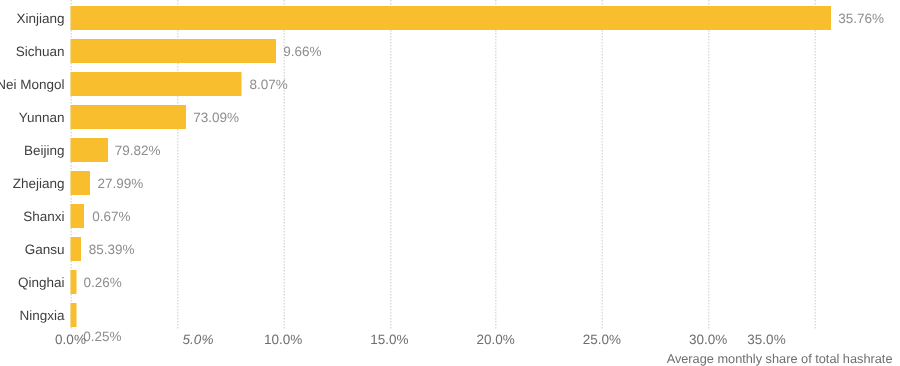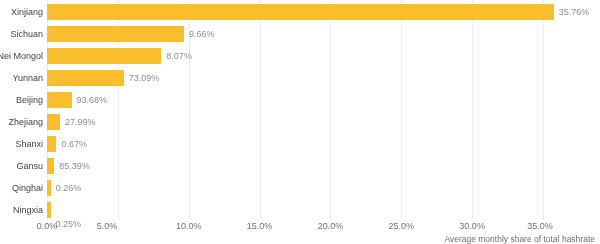--- a/index.html
+++ b/index.html
@@ -142,21 +142,21 @@
           <div class="bar-value" style="left: 166.36px; color: rgb(141, 141, 141);">8.07%</div>
         </div>
         <div class="row" style="top: 70px;">
           <div class="cat-label" style="color: rgb(63, 63, 63);">Yunnan</div>
           <div class="bar" style="width: 76.8068px; background: rgb(248, 190, 46);"></div>
           <div class="bar-value" style="left: 128.807px; color: rgb(141, 141, 141);">73.09%</div>
         </div>
         <div class="row" style="top: 92px;">
           <div class="cat-label" style="color: rgb(63, 63, 63);">Beijing</div>
           <div class="bar" style="width: 24.5158px; background: rgb(248, 190, 46);"></div>
-          <div class="bar-value" style="left: 76.5158px; color: rgb(141, 141, 141);">93.68%</div>
+          <div class="bar-value" style="left: 76.5158px; color: rgb(141, 141, 141);">79.82%</div>
         </div>
         <div class="row" style="top: 114px;">
           <div class="cat-label" style="color: rgb(63, 63, 63);">Zhejiang</div>
           <div class="bar" style="width: 13.0373px; background: rgb(248, 190, 46);"></div>
           <div class="bar-value" style="left: 65.0373px; color: rgb(141, 141, 141);">27.99%</div>
         </div>
         <div class="row" style="top: 136px;">
           <div class="cat-label" style="color: rgb(63, 63, 63);">Shanxi</div>
           <div class="bar" style="width: 9.49457px; background: rgb(248, 190, 46);"></div>
           <div class="bar-value" style="left: 61.4946px; color: rgb(141, 141, 141);">0.67%</div>
@@ -175,24 +175,24 @@
           <div class="cat-label" style="color: rgb(63, 63, 63);">Ningxia</div>
           <div class="bar" style="width: 3.54275px; background: rgb(248, 190, 46);"></div>
           <div class="bar-value" style="left: 55.5427px; color: rgb(141, 141, 141); margin-top: 14px;">0.25%</div>
         </div>
       </div>
   </div>
 
   <div id="axis">
     <div id="ticks">
         <div class="tick-label" style="left: 47px; color: rgb(110, 110, 110);">0.0%</div>
-        <div class="tick-label" style="left: 107px; color: rgb(110, 110, 110);">5.0%</div>
+        <div class="tick-label" style="left: 132px; color: rgb(110, 110, 110); font-style: italic;">5.0%</div>
         <div class="tick-label" style="left: 188.71px; color: rgb(110, 110, 110);">10.0%</div>
         <div class="tick-label" style="left: 259.565px; color: rgb(110, 110, 110);">15.0%</div>
         <div class="tick-label" style="left: 330.42px; color: rgb(110, 110, 110);">20.0%</div>
         <div class="tick-label" style="left: 401.275px; color: rgb(110, 110, 110);">25.0%</div>
         <div class="tick-label" style="left: 472.13px; color: rgb(110, 110, 110);">30.0%</div>
-        <div class="tick-label" style="left: 540px; color: rgb(110, 110, 110);">35.0%</div>
+        <div class="tick-label" style="left: 511px; color: rgb(110, 110, 110);">35.0%</div>
       </div>
     <div id="axis-title"><span id="axis-title-inner">Average monthly share of total hashrate</span></div>
   </div>
 
 </div>
 
 </body></html>

